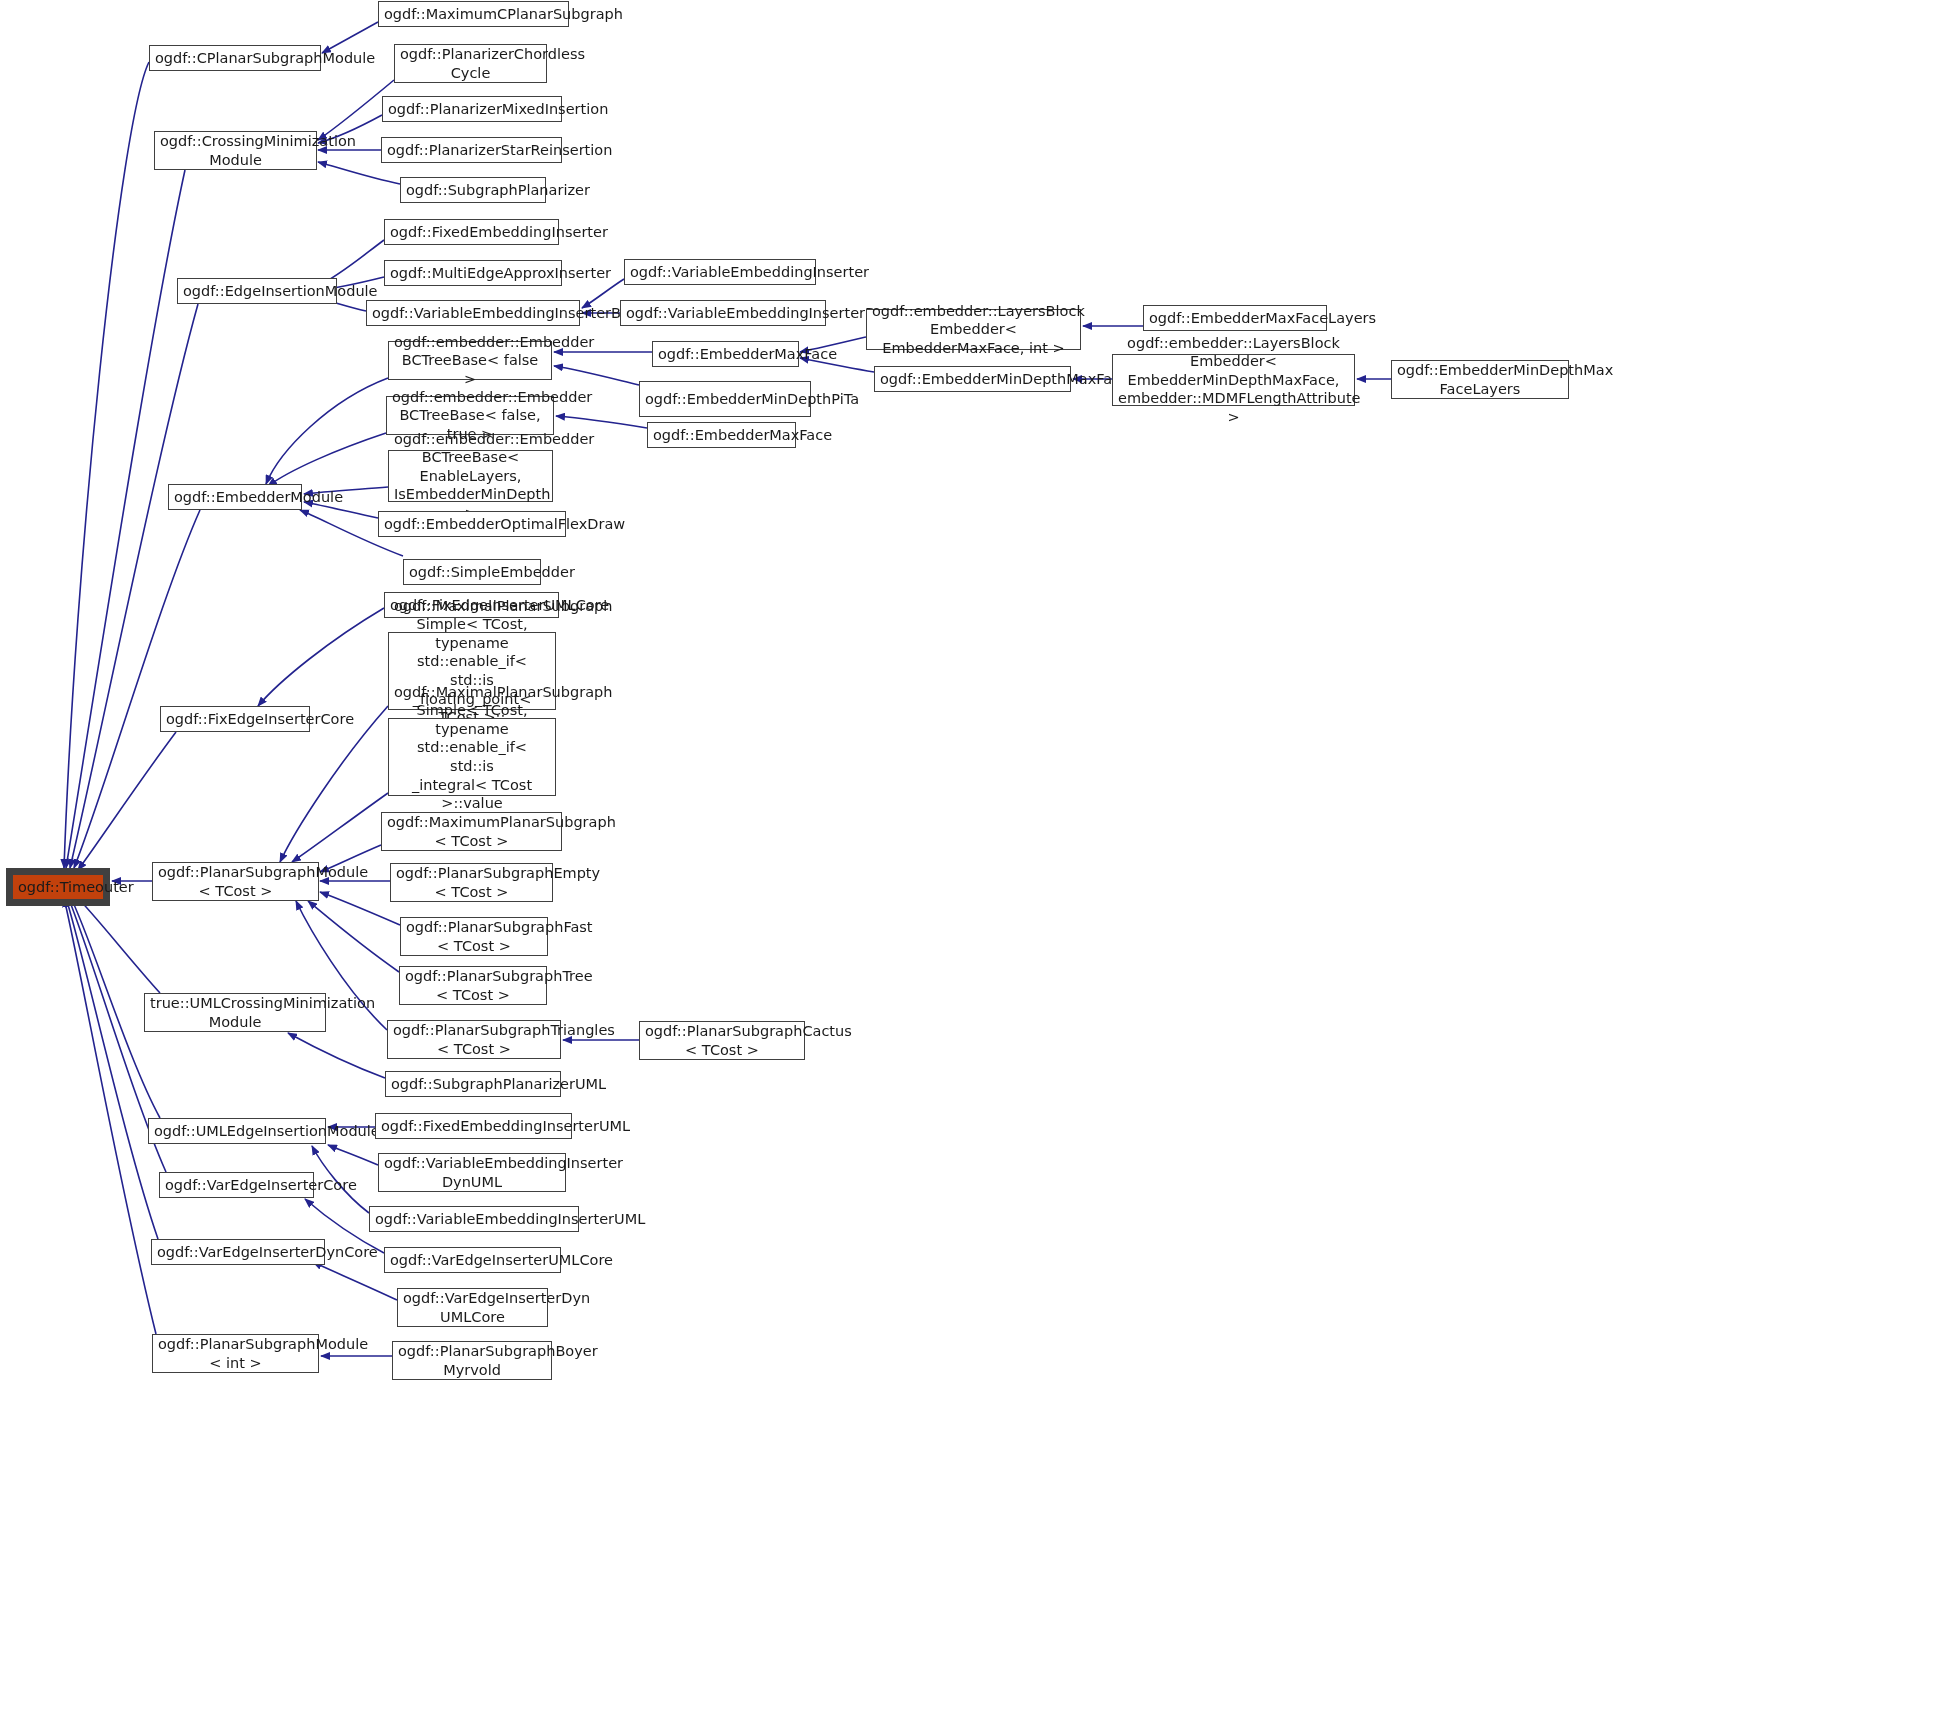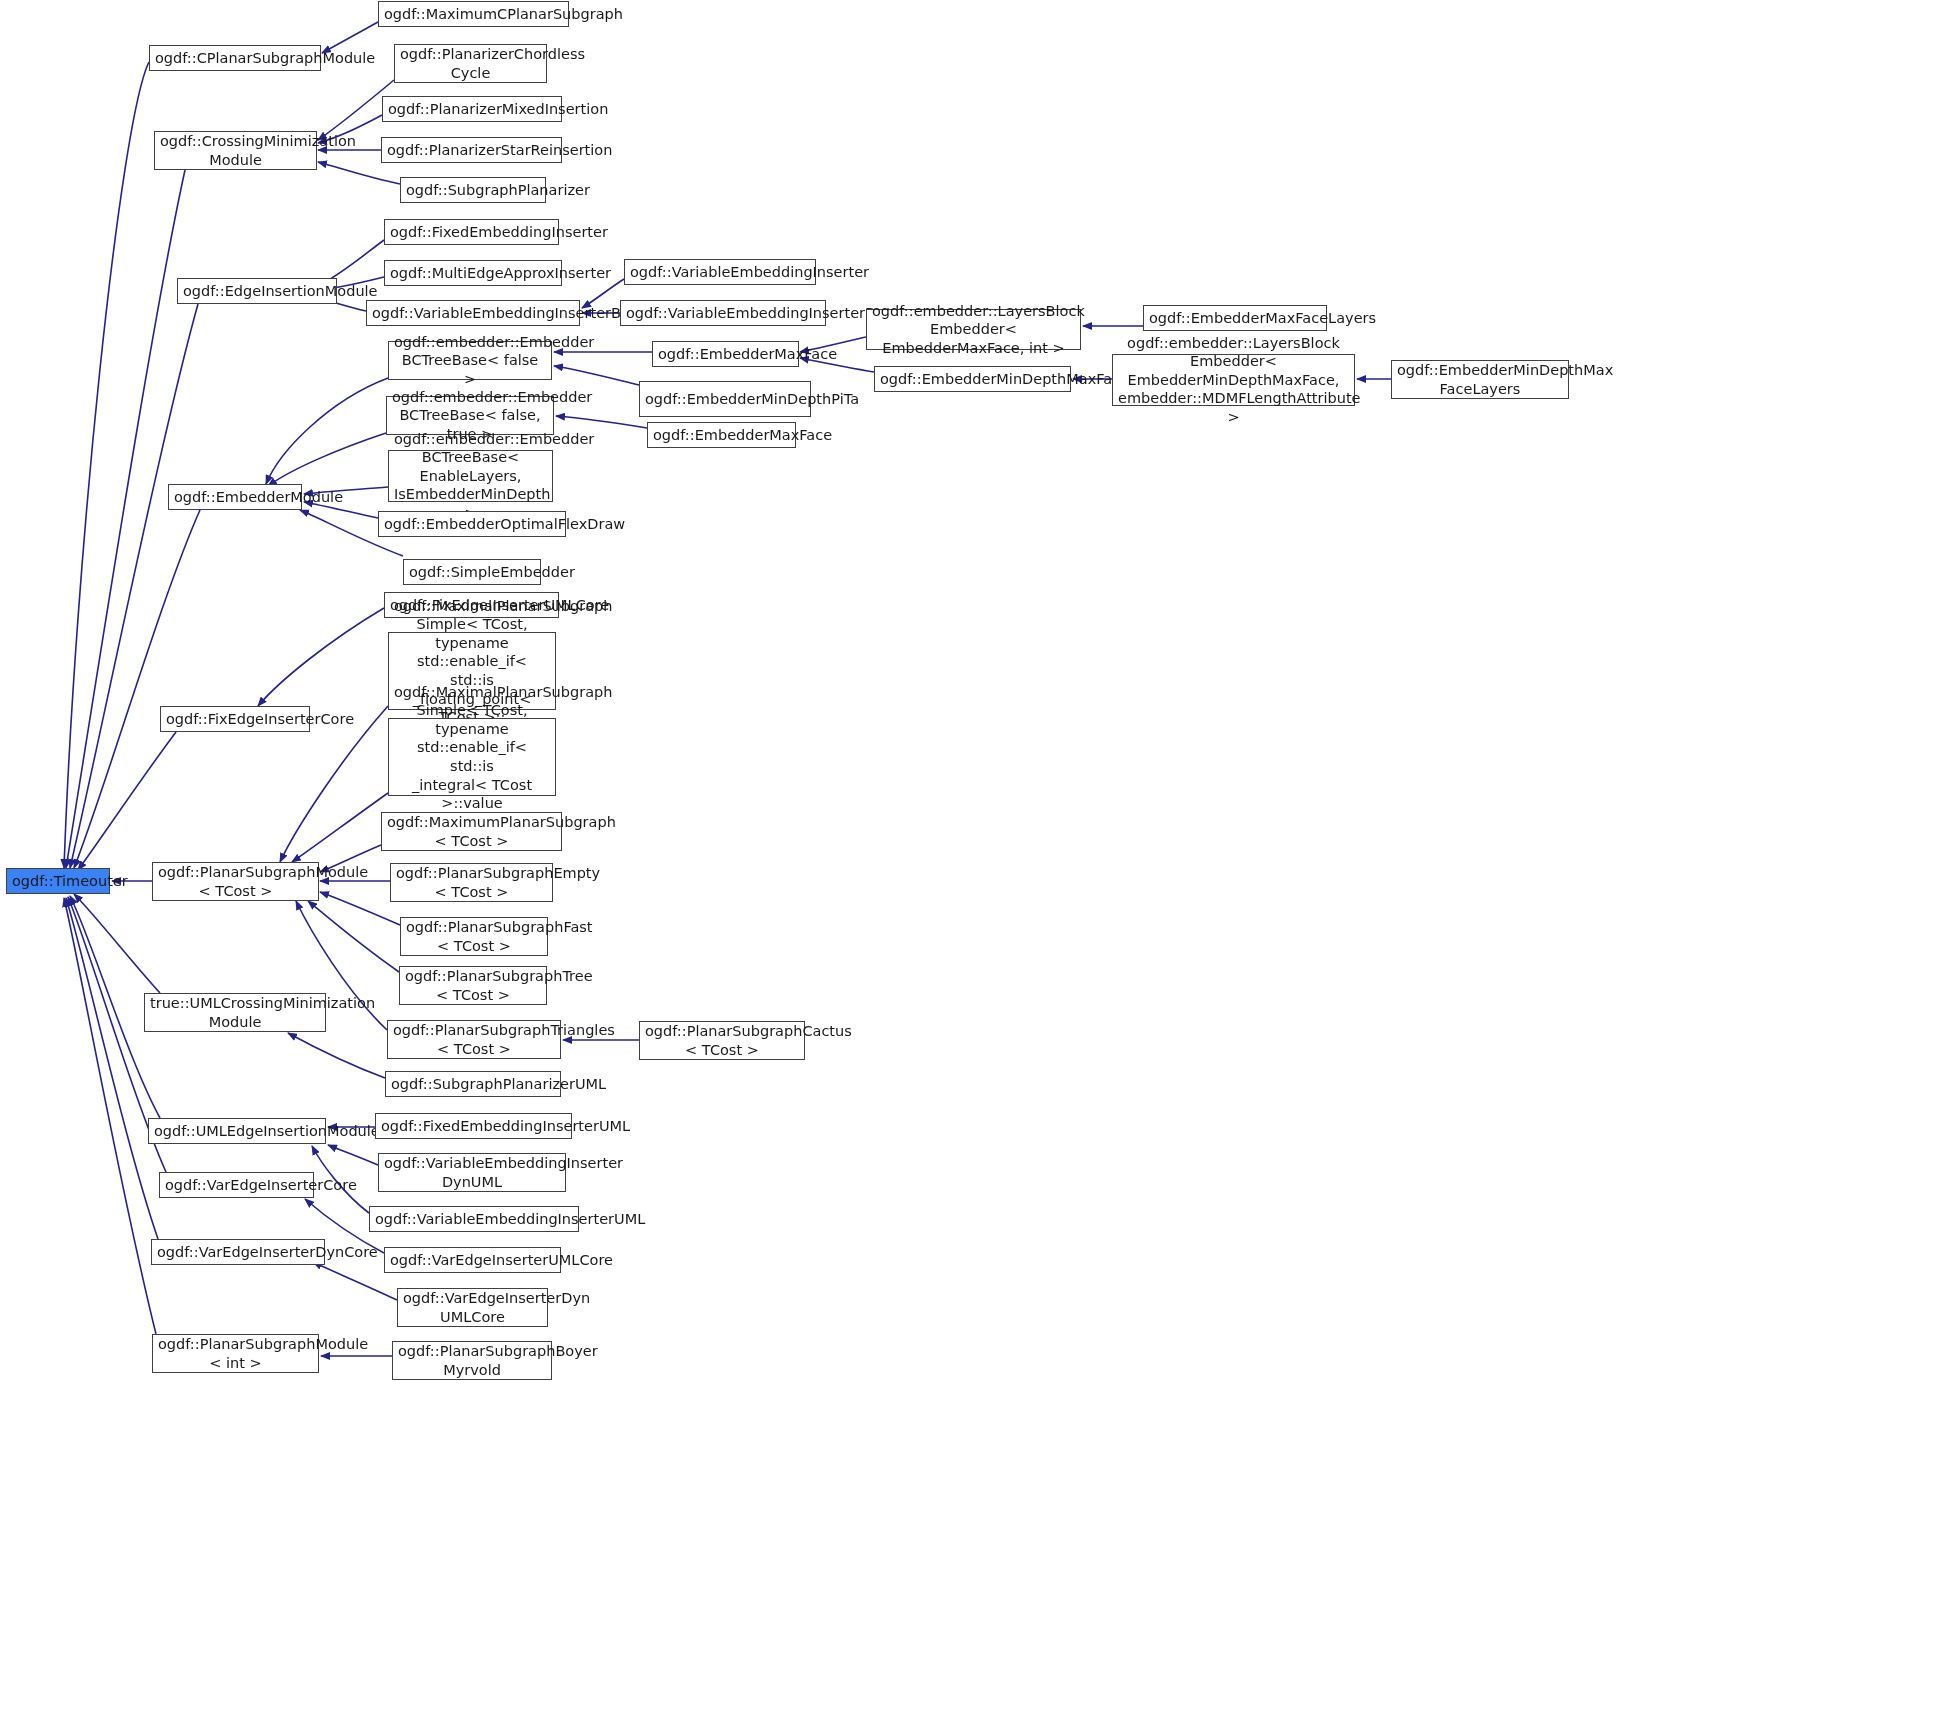--- a/index.html
+++ b/index.html
@@ -33,22 +33,22 @@
     line-height: 1.28;
     text-align: center;
     display: flex;
     align-items: center;
     justify-content: center;
     padding: 12px 5px;
     white-space: pre-line;
     z-index: 2;
   }
   .node.root {
-    background: #3b82f6;
-    border: 1px solid #404040;
+    background: #c2410c;
+    border: 7px solid #404040;
     text-align: center;
   }
   .node .lbl {
     display: block;
     width: 100%;
   }
 </style>
 </head>
 <body>
 

